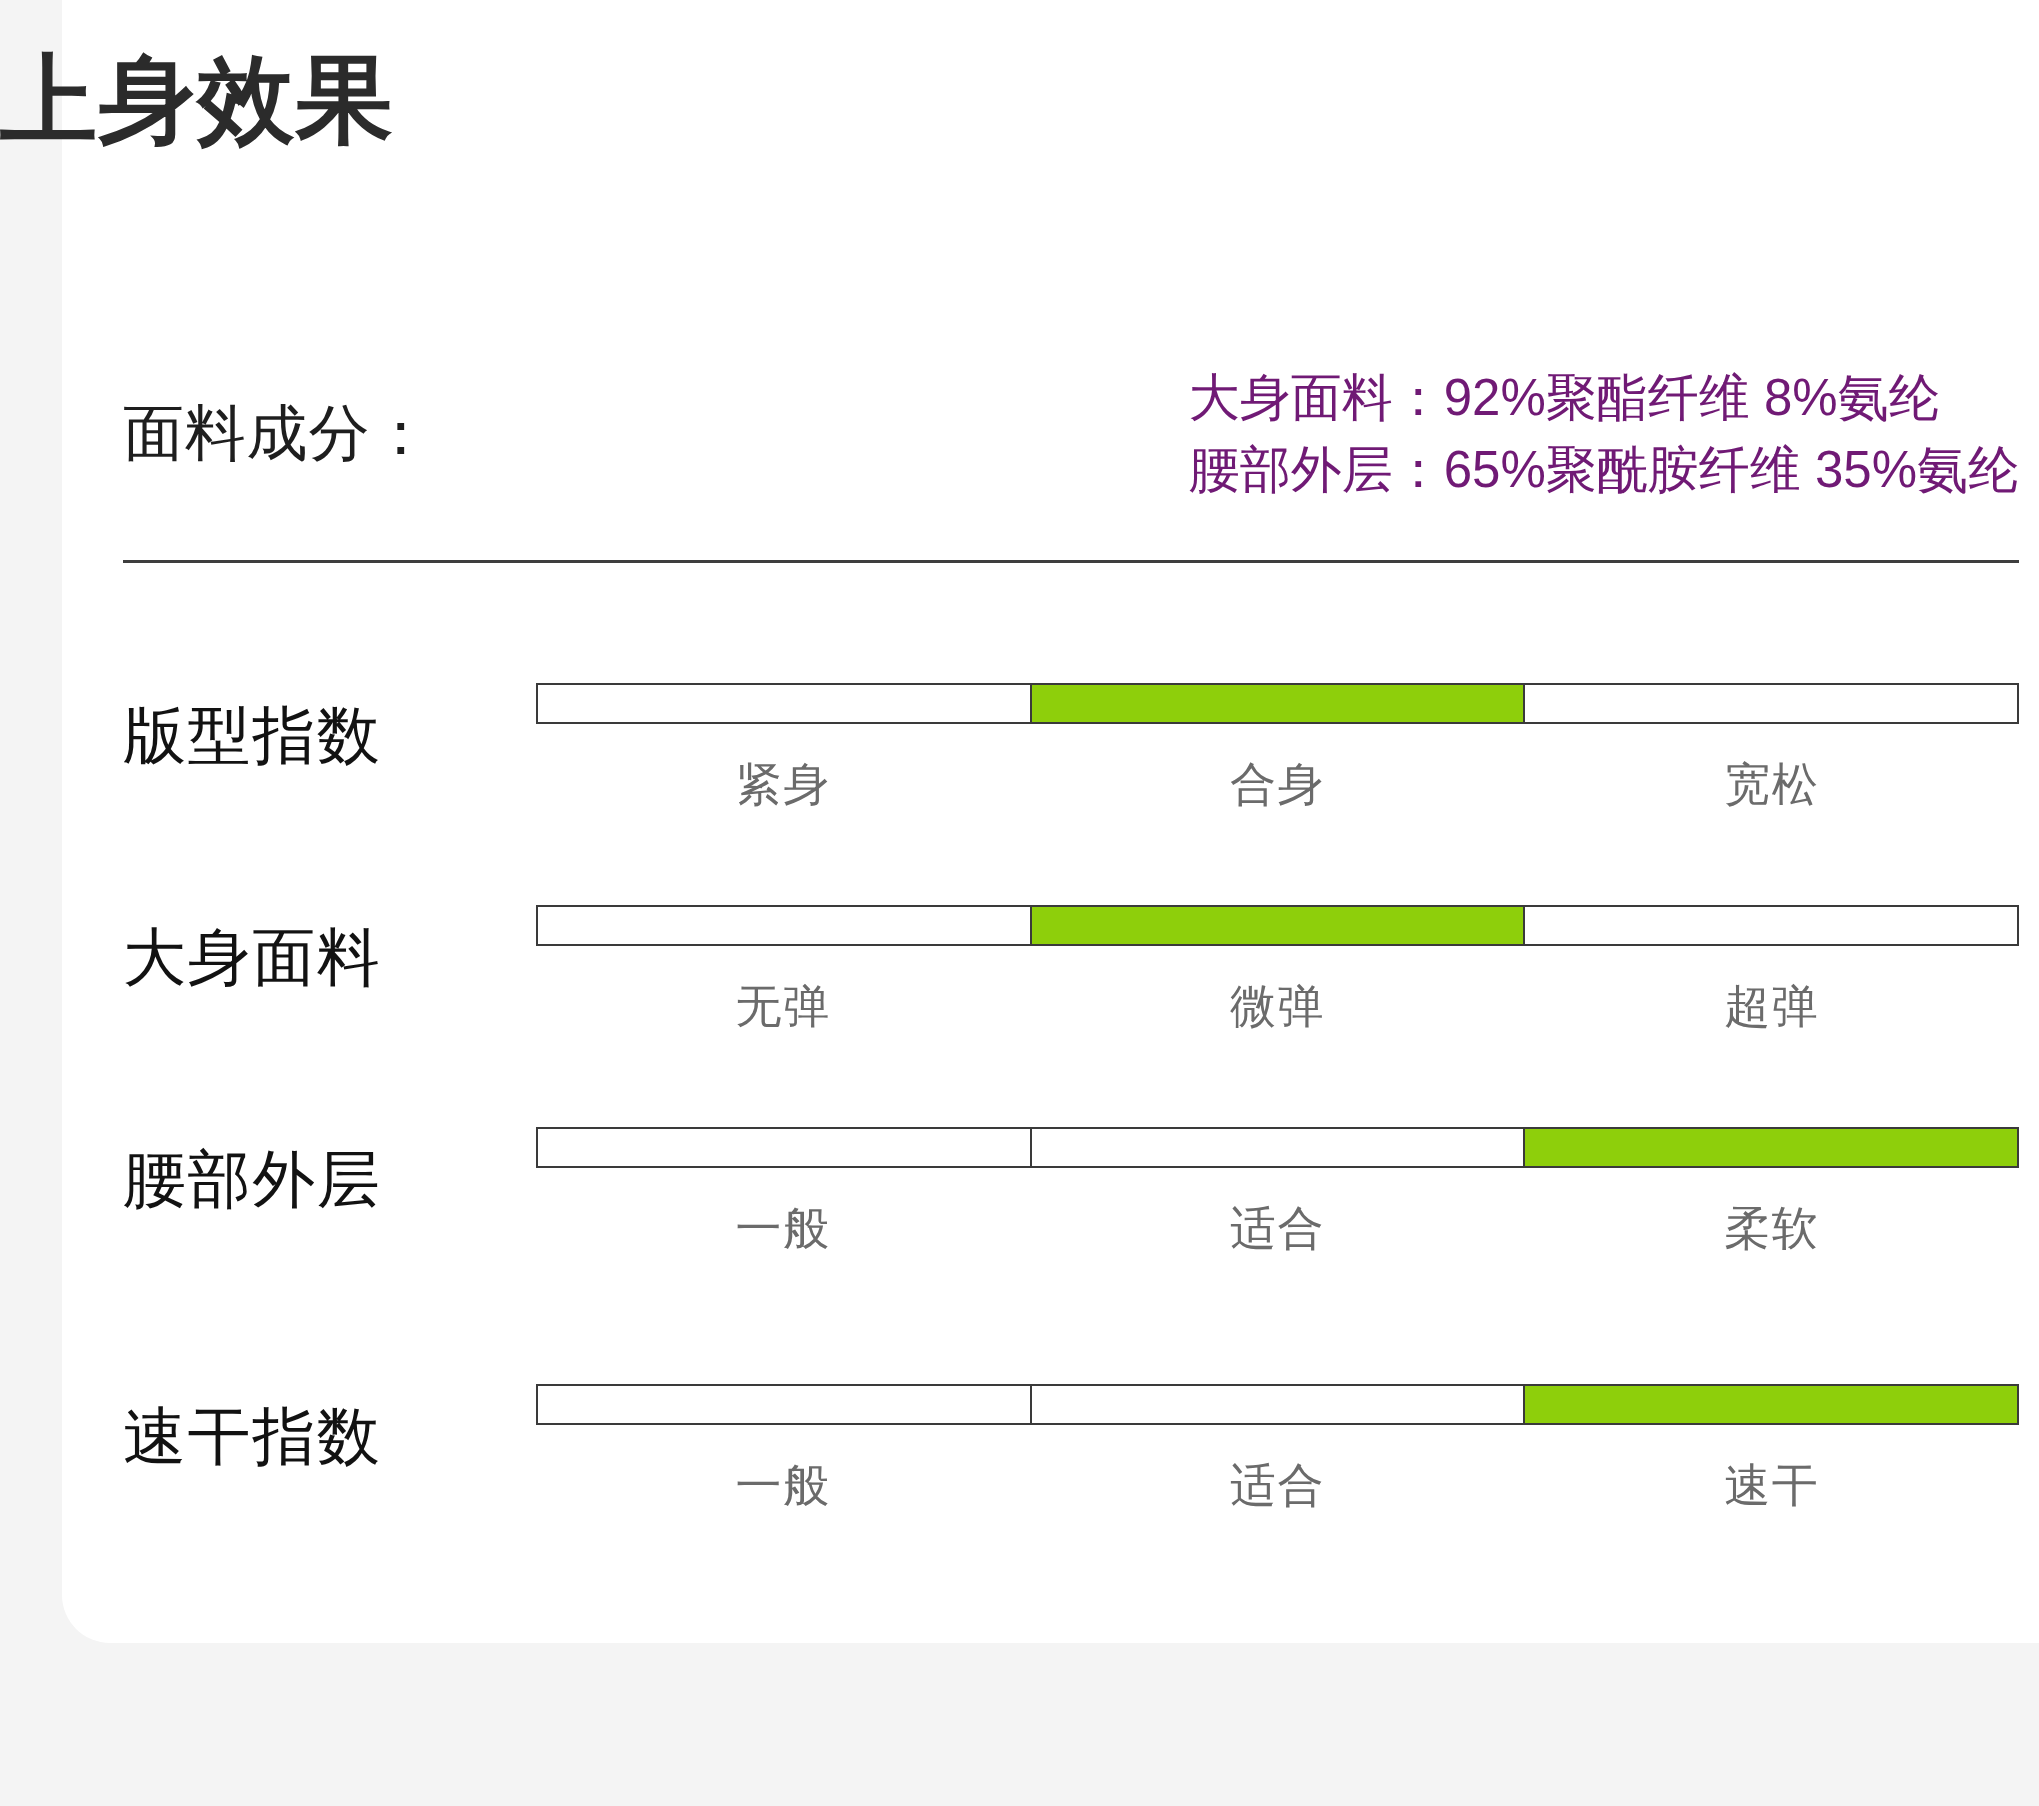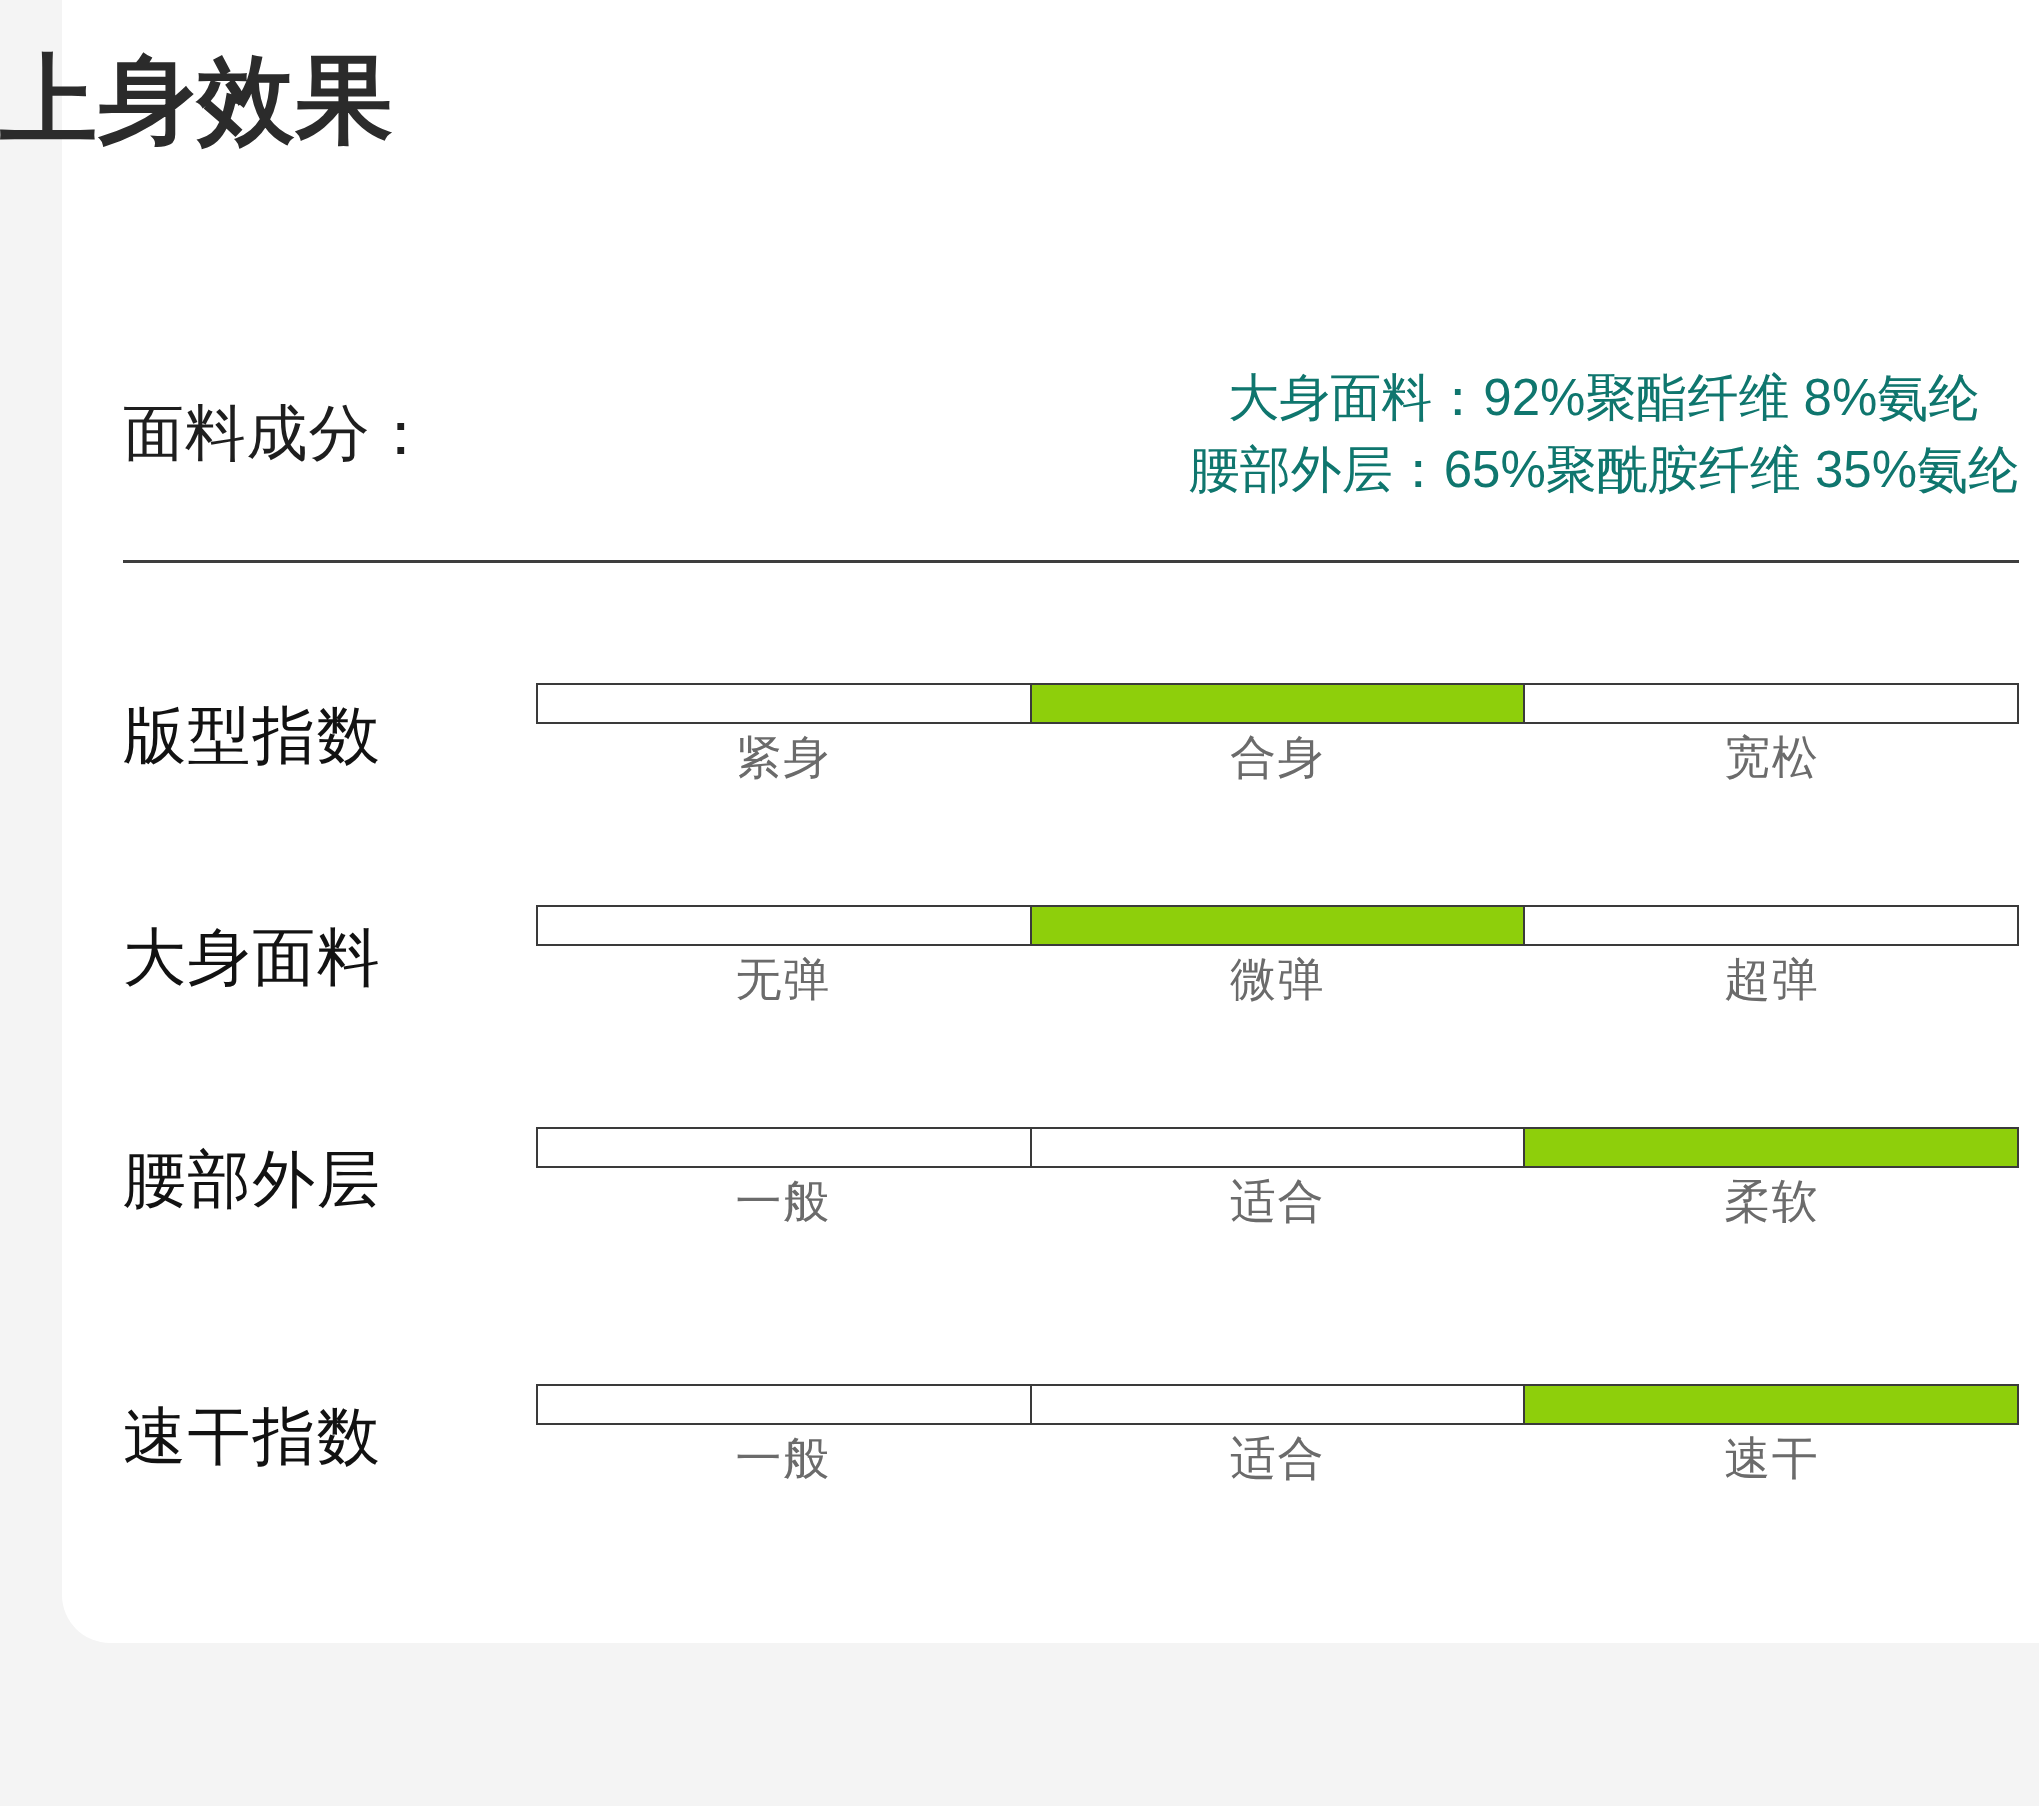--- a/index.html
+++ b/index.html
@@ -64,24 +64,24 @@
     line-height: 1.2;
     font-weight: 500;
     color: #1e1e1e;
     letter-spacing: 0.8px;
   }
 
   #composition-values {
     position: absolute;
     right: 0;
     top: 0;
-    text-align: center;
+    text-align: left;
     font-size: 51px;
     line-height: 1.42;
-    color: #0f766e;
+    color: #701a75;
     letter-spacing: 0px;
     white-space: nowrap;
   }
   #composition-values div { white-space: nowrap; }
 
   
   #divider {
     position: absolute;
     left: 123px;
     top: 560px;
@@ -132,21 +132,21 @@
     height: 100%;
     border-right: 2.5px solid #3a3a3a;
     background: #ffffff;
   }
   .seg:last-child { border-right: none; }
   .seg.active { background: #8ECF0B; }
 
   .bar-labels {
     display: flex;
     width: 1483px;
-    margin-top: 5px;
+    margin-top: 32px;
   }
   .bar-labels .lab {
     flex: 1 1 0;
     text-align: center;
     font-size: 46px;
     line-height: 1.25;
     color: #6b6b6b;
     letter-spacing: 1.6px;
     white-space: nowrap;
   }

